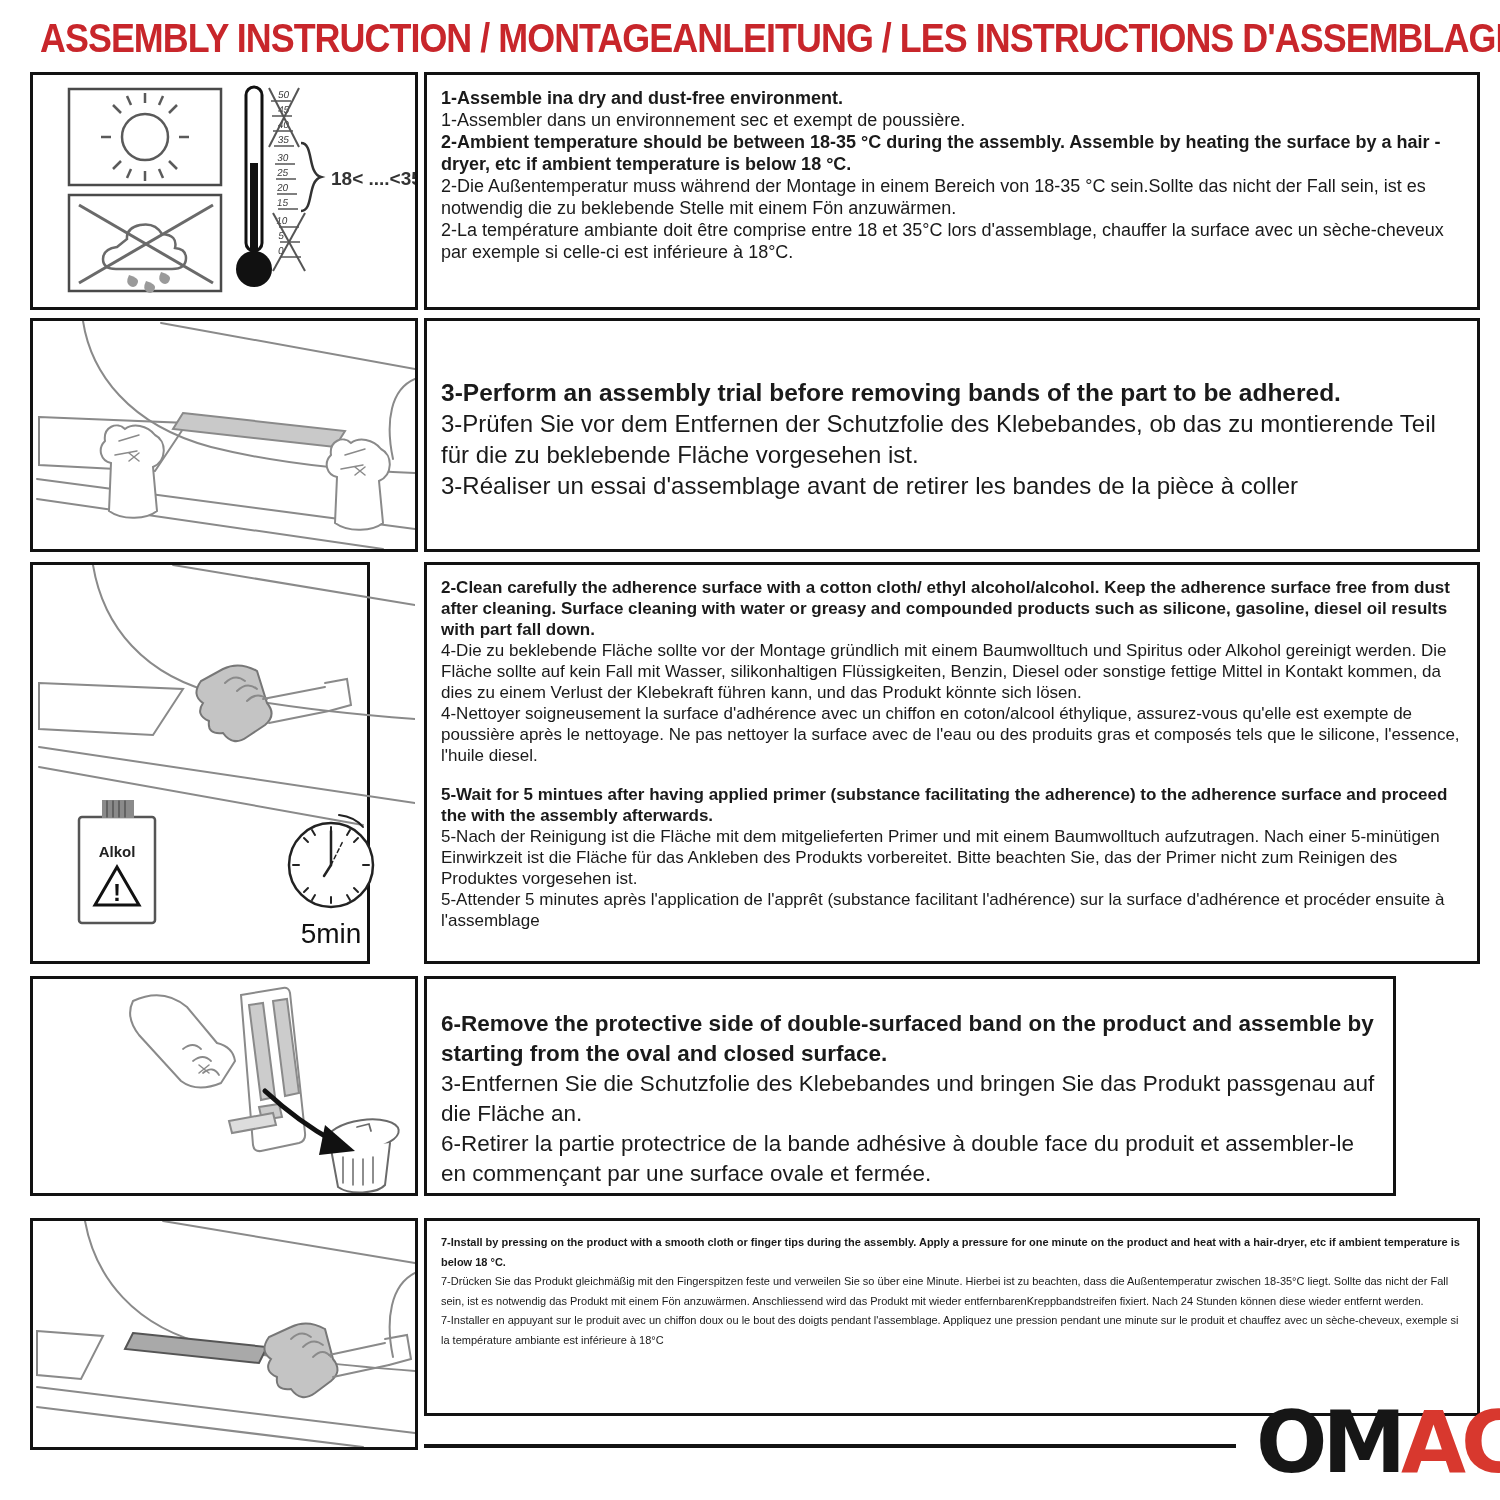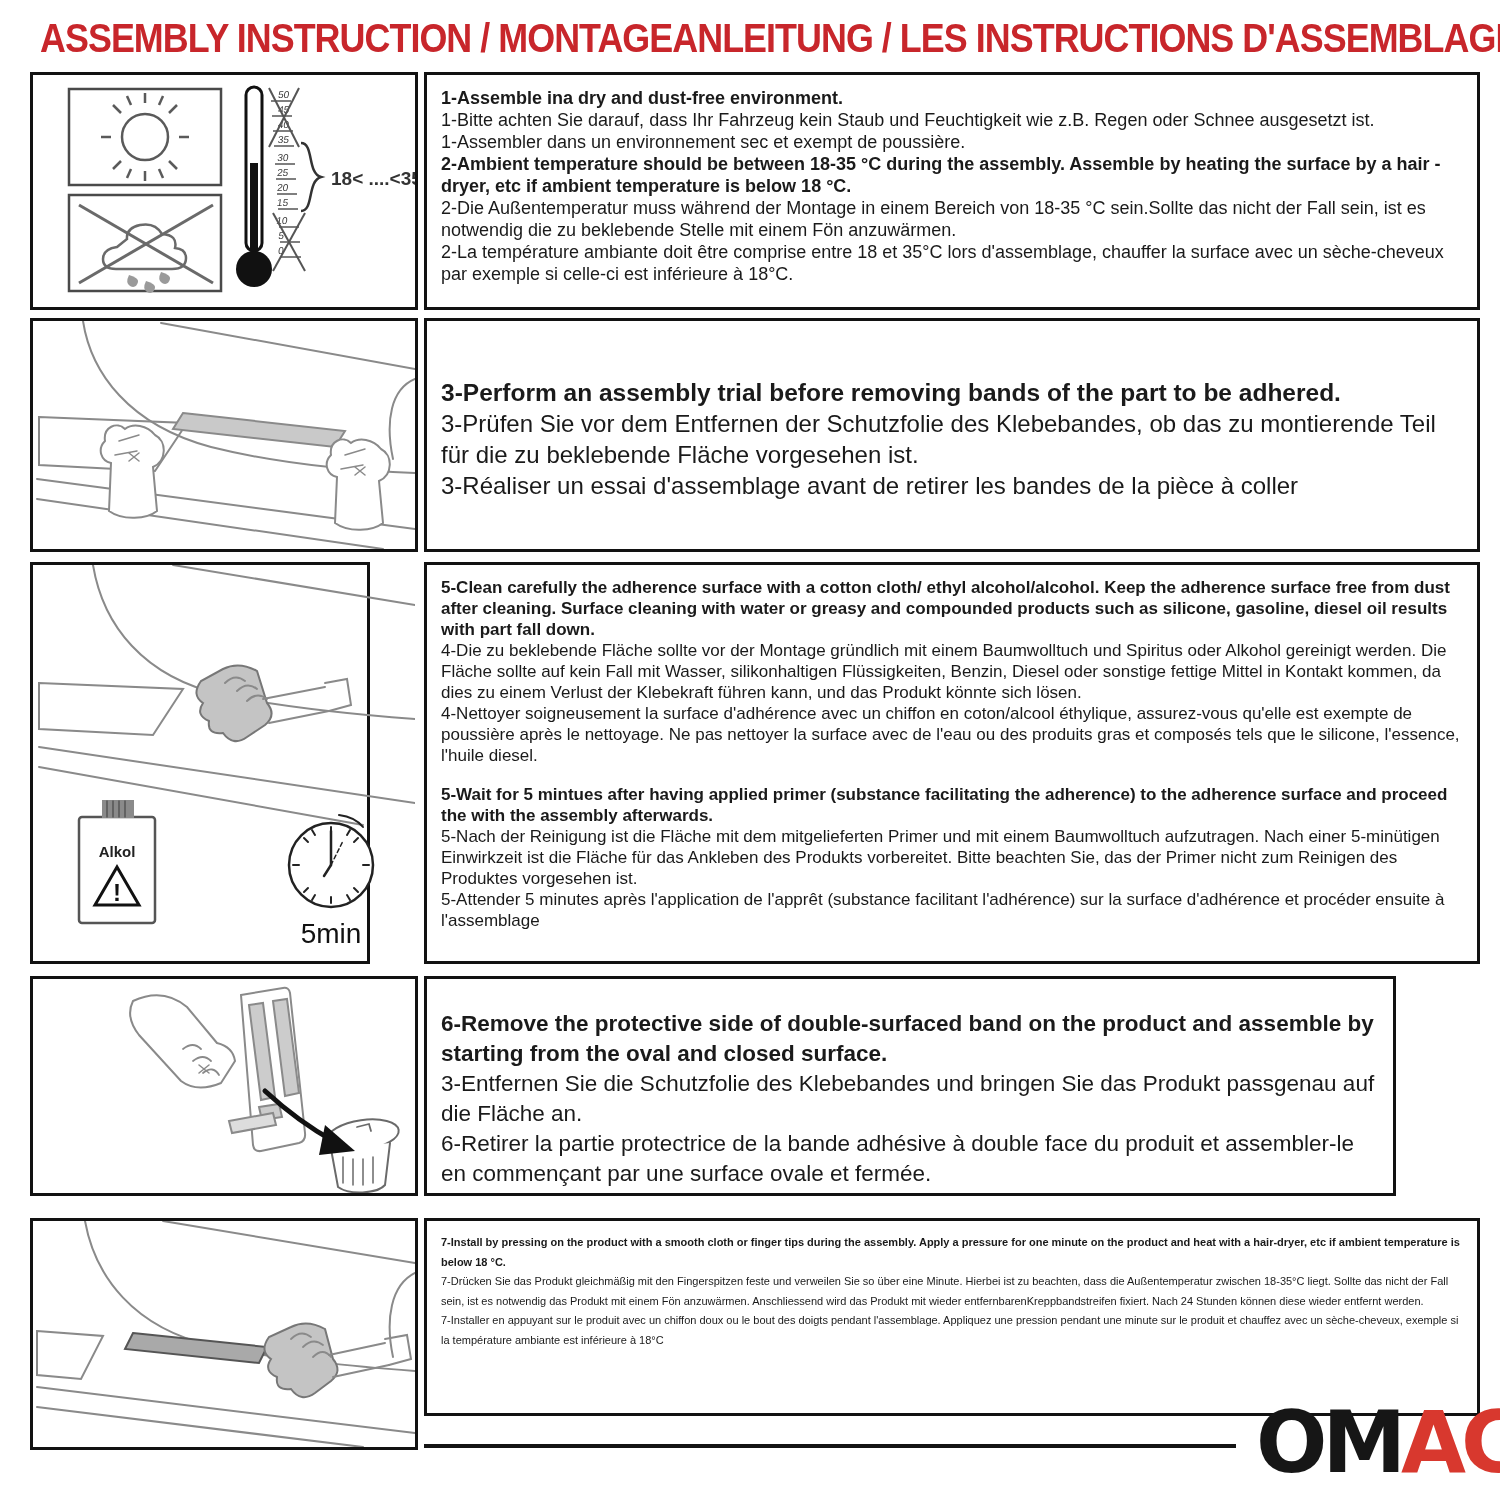--- a/index.html
+++ b/index.html
@@ -108,21 +108,20 @@
         <line x1="240" y1="138" x2="272" y2="196"></line>
           <line x1="272" y1="138" x2="240" y2="196"></line>
       </g>
       <path d="M268,68 C281,68 274,98 288,102 C274,106 281,136 268,136" fill="none" stroke="#333333" stroke-width="2.5"></path>
       <text x="298" y="110" font-size="19" font-weight="bold" fill="#333333">18&lt; ....&lt;35 C</text>
     </g>
   </svg>
 </div>
 <div class="box tbox t1" style="left:424px;top:72px;width:1056px;height:238px;">
   <p class="b">1-Assemble ina dry and dust-free environment.</p>
-  <p>1-Bitte achten Sie darauf, dass Ihr Fahrzeug kein Staub und Feuchtigkeit wie z.B. Regen oder Schnee ausgesetzt ist.</p>
   <p>1-Assembler dans un environnement sec et exempt de poussière.</p>
   <p class="b gap">2-Ambient temperature should be between 18-35 °C  during the assembly. Assemble by heating the surface by a hair -dryer, etc if ambient temperature is below 18 °C.</p>
   <p>2-Die Außentemperatur muss während der Montage in einem Bereich von 18-35 °C  sein.Sollte das nicht der Fall sein, ist es notwendig die zu beklebende Stelle mit einem Fön anzuwärmen.</p>
   <p>2-La température ambiante doit être comprise entre 18 et 35°C lors d'assemblage, chauffer la surface avec un sèche-cheveux par exemple si celle-ci est inférieure à 18°C.</p>
 </div>
 
 <div class="box" style="left:30px;top:318px;width:388px;height:234px;">
   <svg width="382" height="228" viewBox="0 0 382 228" fill="none" stroke="#8a8a8a" stroke-width="2" stroke-linecap="round">
     <path d="M50,0 C58,52 96,104 178,126 C250,144 330,150 382,152"></path>
     <path d="M128,2 L382,48"></path>
@@ -188,21 +187,21 @@
       </g>
       <line x1="298" y1="300" x2="298" y2="266" stroke="#222222" stroke-width="2.5"></line>
       <line x1="298" y1="300" x2="310" y2="276" stroke="#222222" stroke-width="1.5" stroke-dasharray="4 3"></line>
       <line x1="298" y1="300" x2="291" y2="311" stroke="#222222" stroke-width="2.5"></line>
       <path d="M306,250 q16,2 24,12" stroke="#222222" stroke-width="2"></path>
       <text x="298" y="378" text-anchor="middle" font-size="28" fill="#111111" stroke="none">5min</text>
     </g>
   </svg>
 </div>
 <div class="box tbox t3" style="left:424px;top:562px;width:1056px;height:402px;">
-  <p class="b">5-Clean carefully the adherence surface with a cotton cloth/ ethyl alcohol/alcohol. Keep the adherence surface free from dust after cleaning. Surface cleaning with water or greasy and compounded products such as silicone, gasoline, diesel oil results with part fall down.</p>
+  <p class="b">2-Clean carefully the adherence surface with a cotton cloth/ ethyl alcohol/alcohol. Keep the adherence surface free from dust after cleaning. Surface cleaning with water or greasy and compounded products such as silicone, gasoline, diesel oil results with part fall down.</p>
   <p>4-Die zu beklebende Fläche sollte vor der Montage gründlich mit einem Baumwolltuch und Spiritus oder Alkohol gereinigt werden. Die Fläche sollte auf kein Fall mit Wasser, silikonhaltigen Flüssigkeiten, Benzin, Diesel oder sonstige fettige Mittel in Kontakt kommen, da dies zu einem Verlust der Klebekraft führen kann, und das Produkt könnte sich lösen.</p>
   <p>4-Nettoyer soigneusement la surface d'adhérence avec un chiffon en coton/alcool éthylique, assurez-vous qu'elle est exempte de poussière après le nettoyage. Ne pas nettoyer la surface avec de l'eau ou des produits gras et composés tels que le silicone, l'essence, l'huile diesel.</p>
   <p class="b gap">5-Wait for 5 mintues after having applied primer (substance facilitating the adherence) to the adherence surface and proceed the with the assembly afterwards.</p>
   <p>5-Nach der Reinigung ist die Fläche mit dem mitgelieferten Primer und mit einem Baumwolltuch aufzutragen. Nach einer 5-minütigen Einwirkzeit ist die Fläche für das Ankleben des Produkts vorbereitet. Bitte beachten Sie, das der Primer nicht zum Reinigen des Produktes vorgesehen ist.</p>
   <p>5-Attender 5 minutes après l'application de l'apprêt (substance facilitant l'adhérence) sur la surface d'adhérence et procéder ensuite à l'assemblage</p>
 </div>
 
 <div class="box" style="left:30px;top:976px;width:388px;height:220px;">
   <svg width="382" height="214" viewBox="0 0 382 214" fill="none" stroke="#8a8a8a" stroke-width="2" stroke-linecap="round">
 

